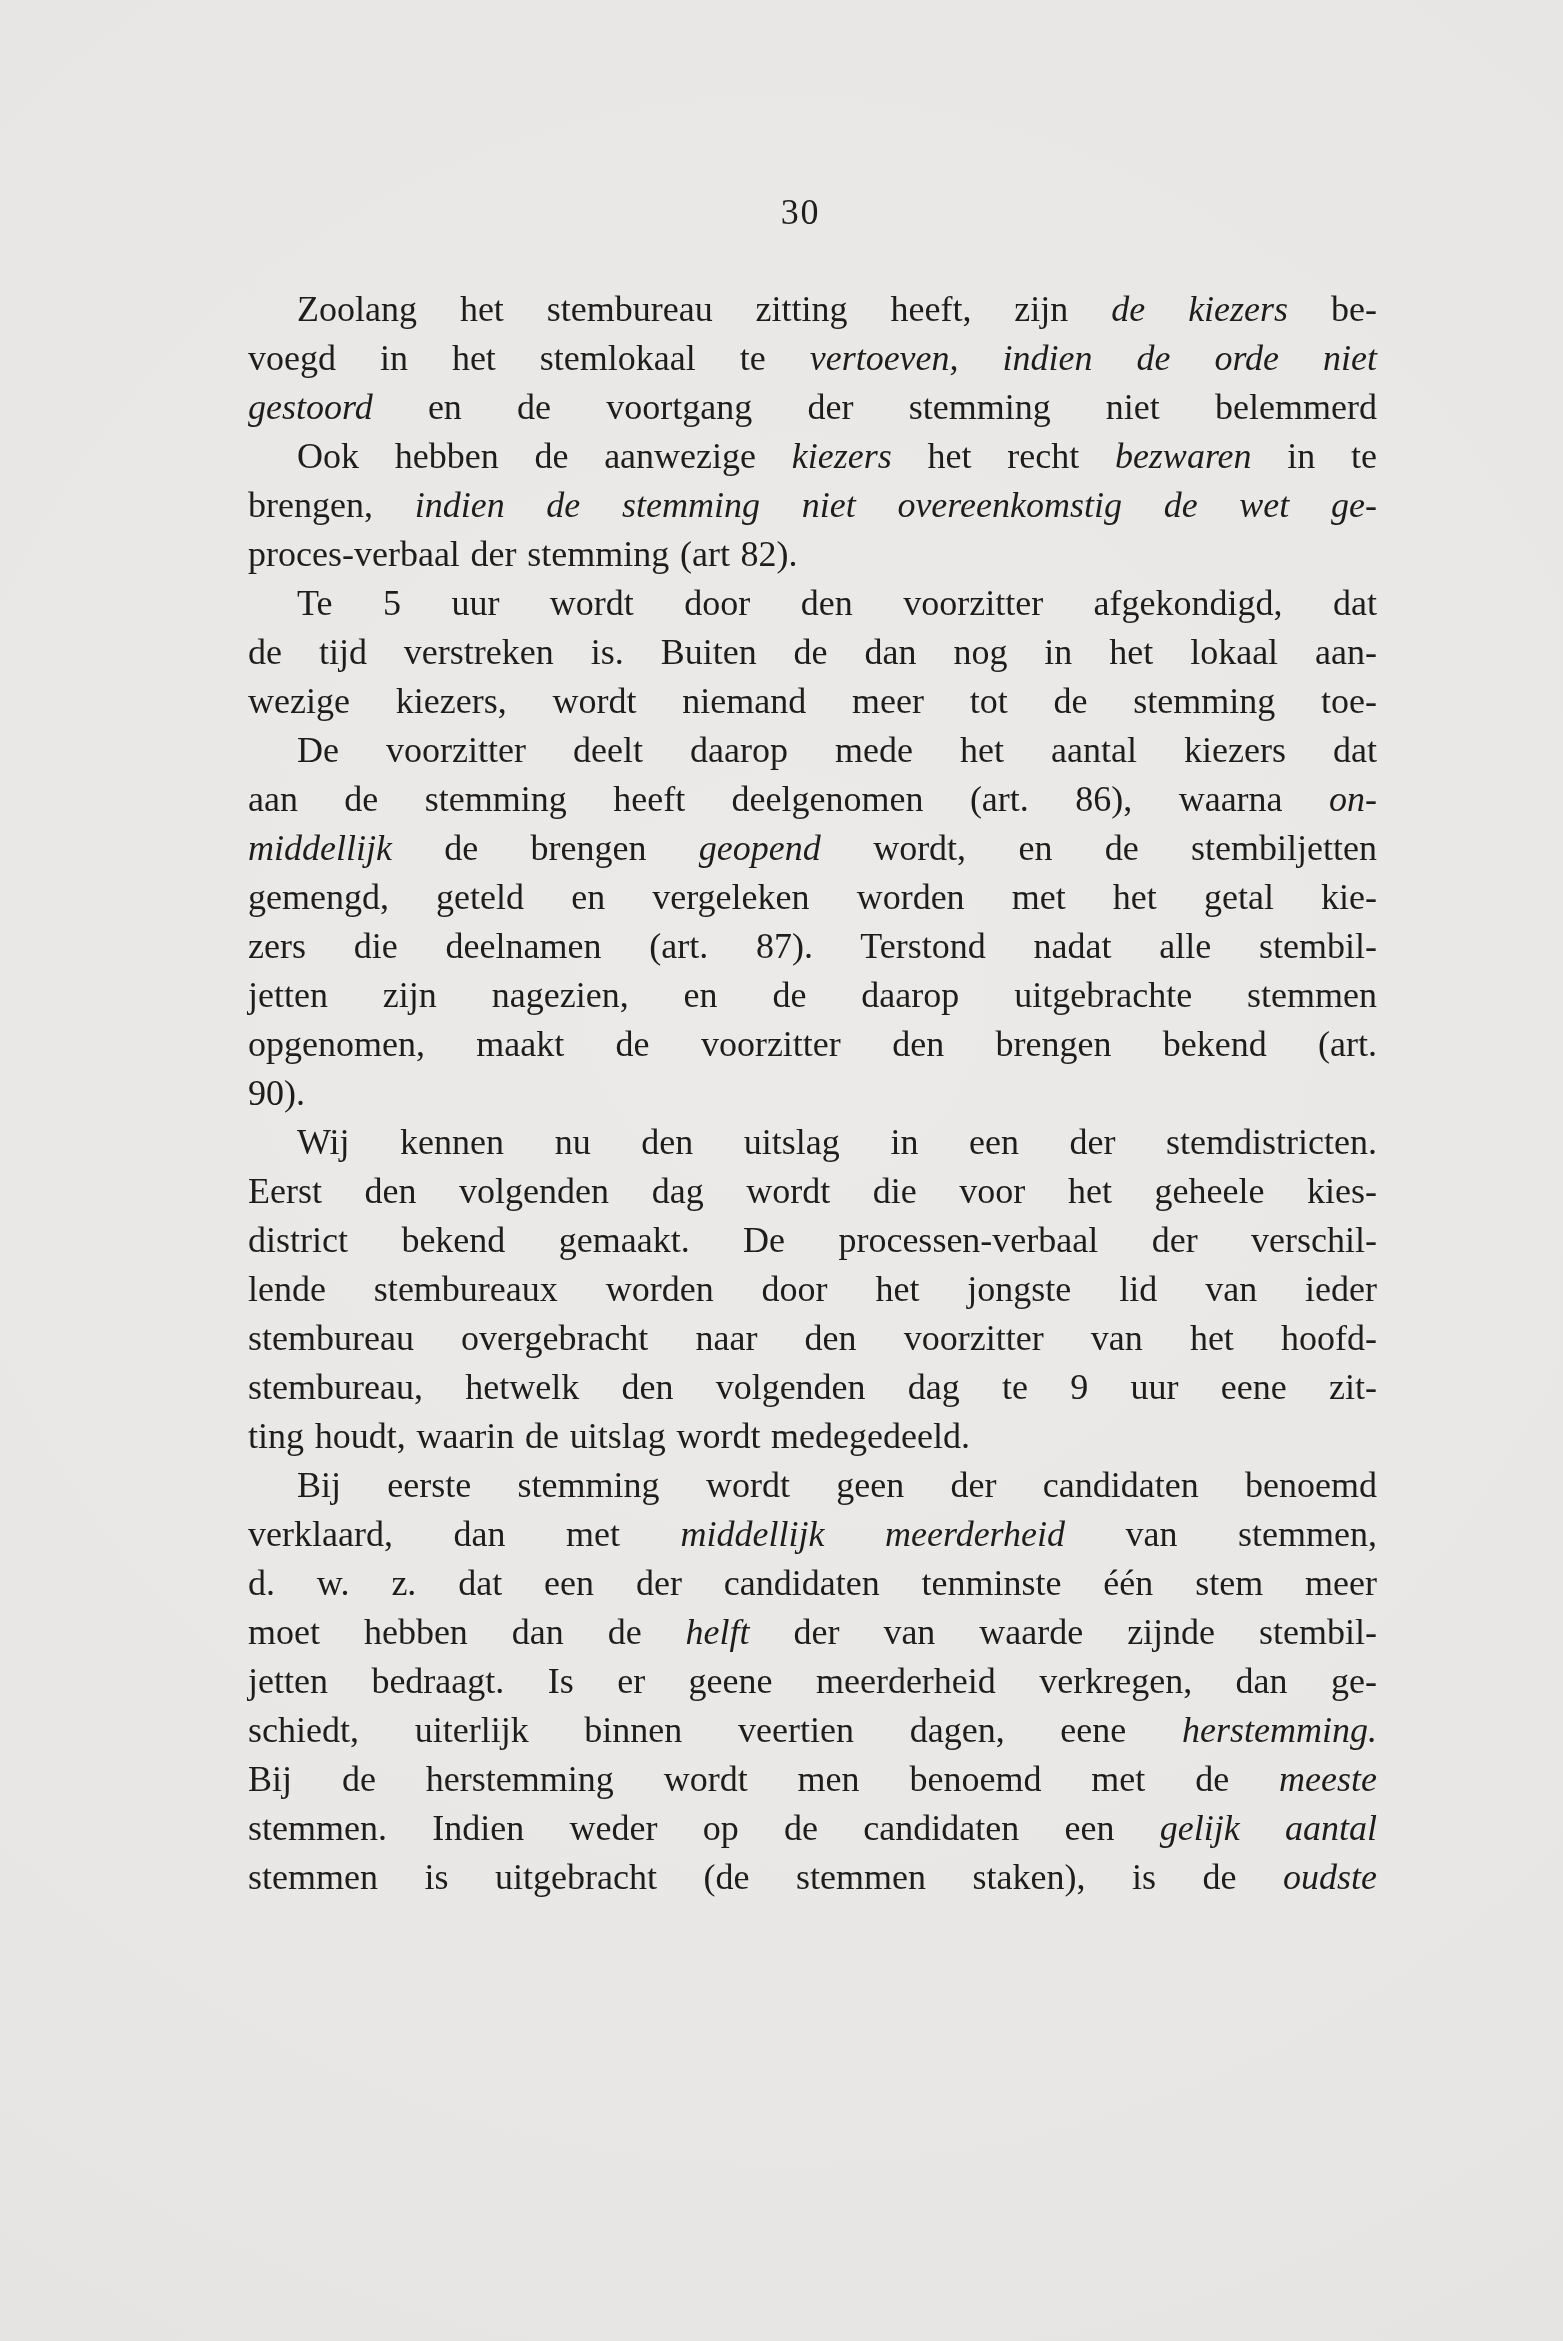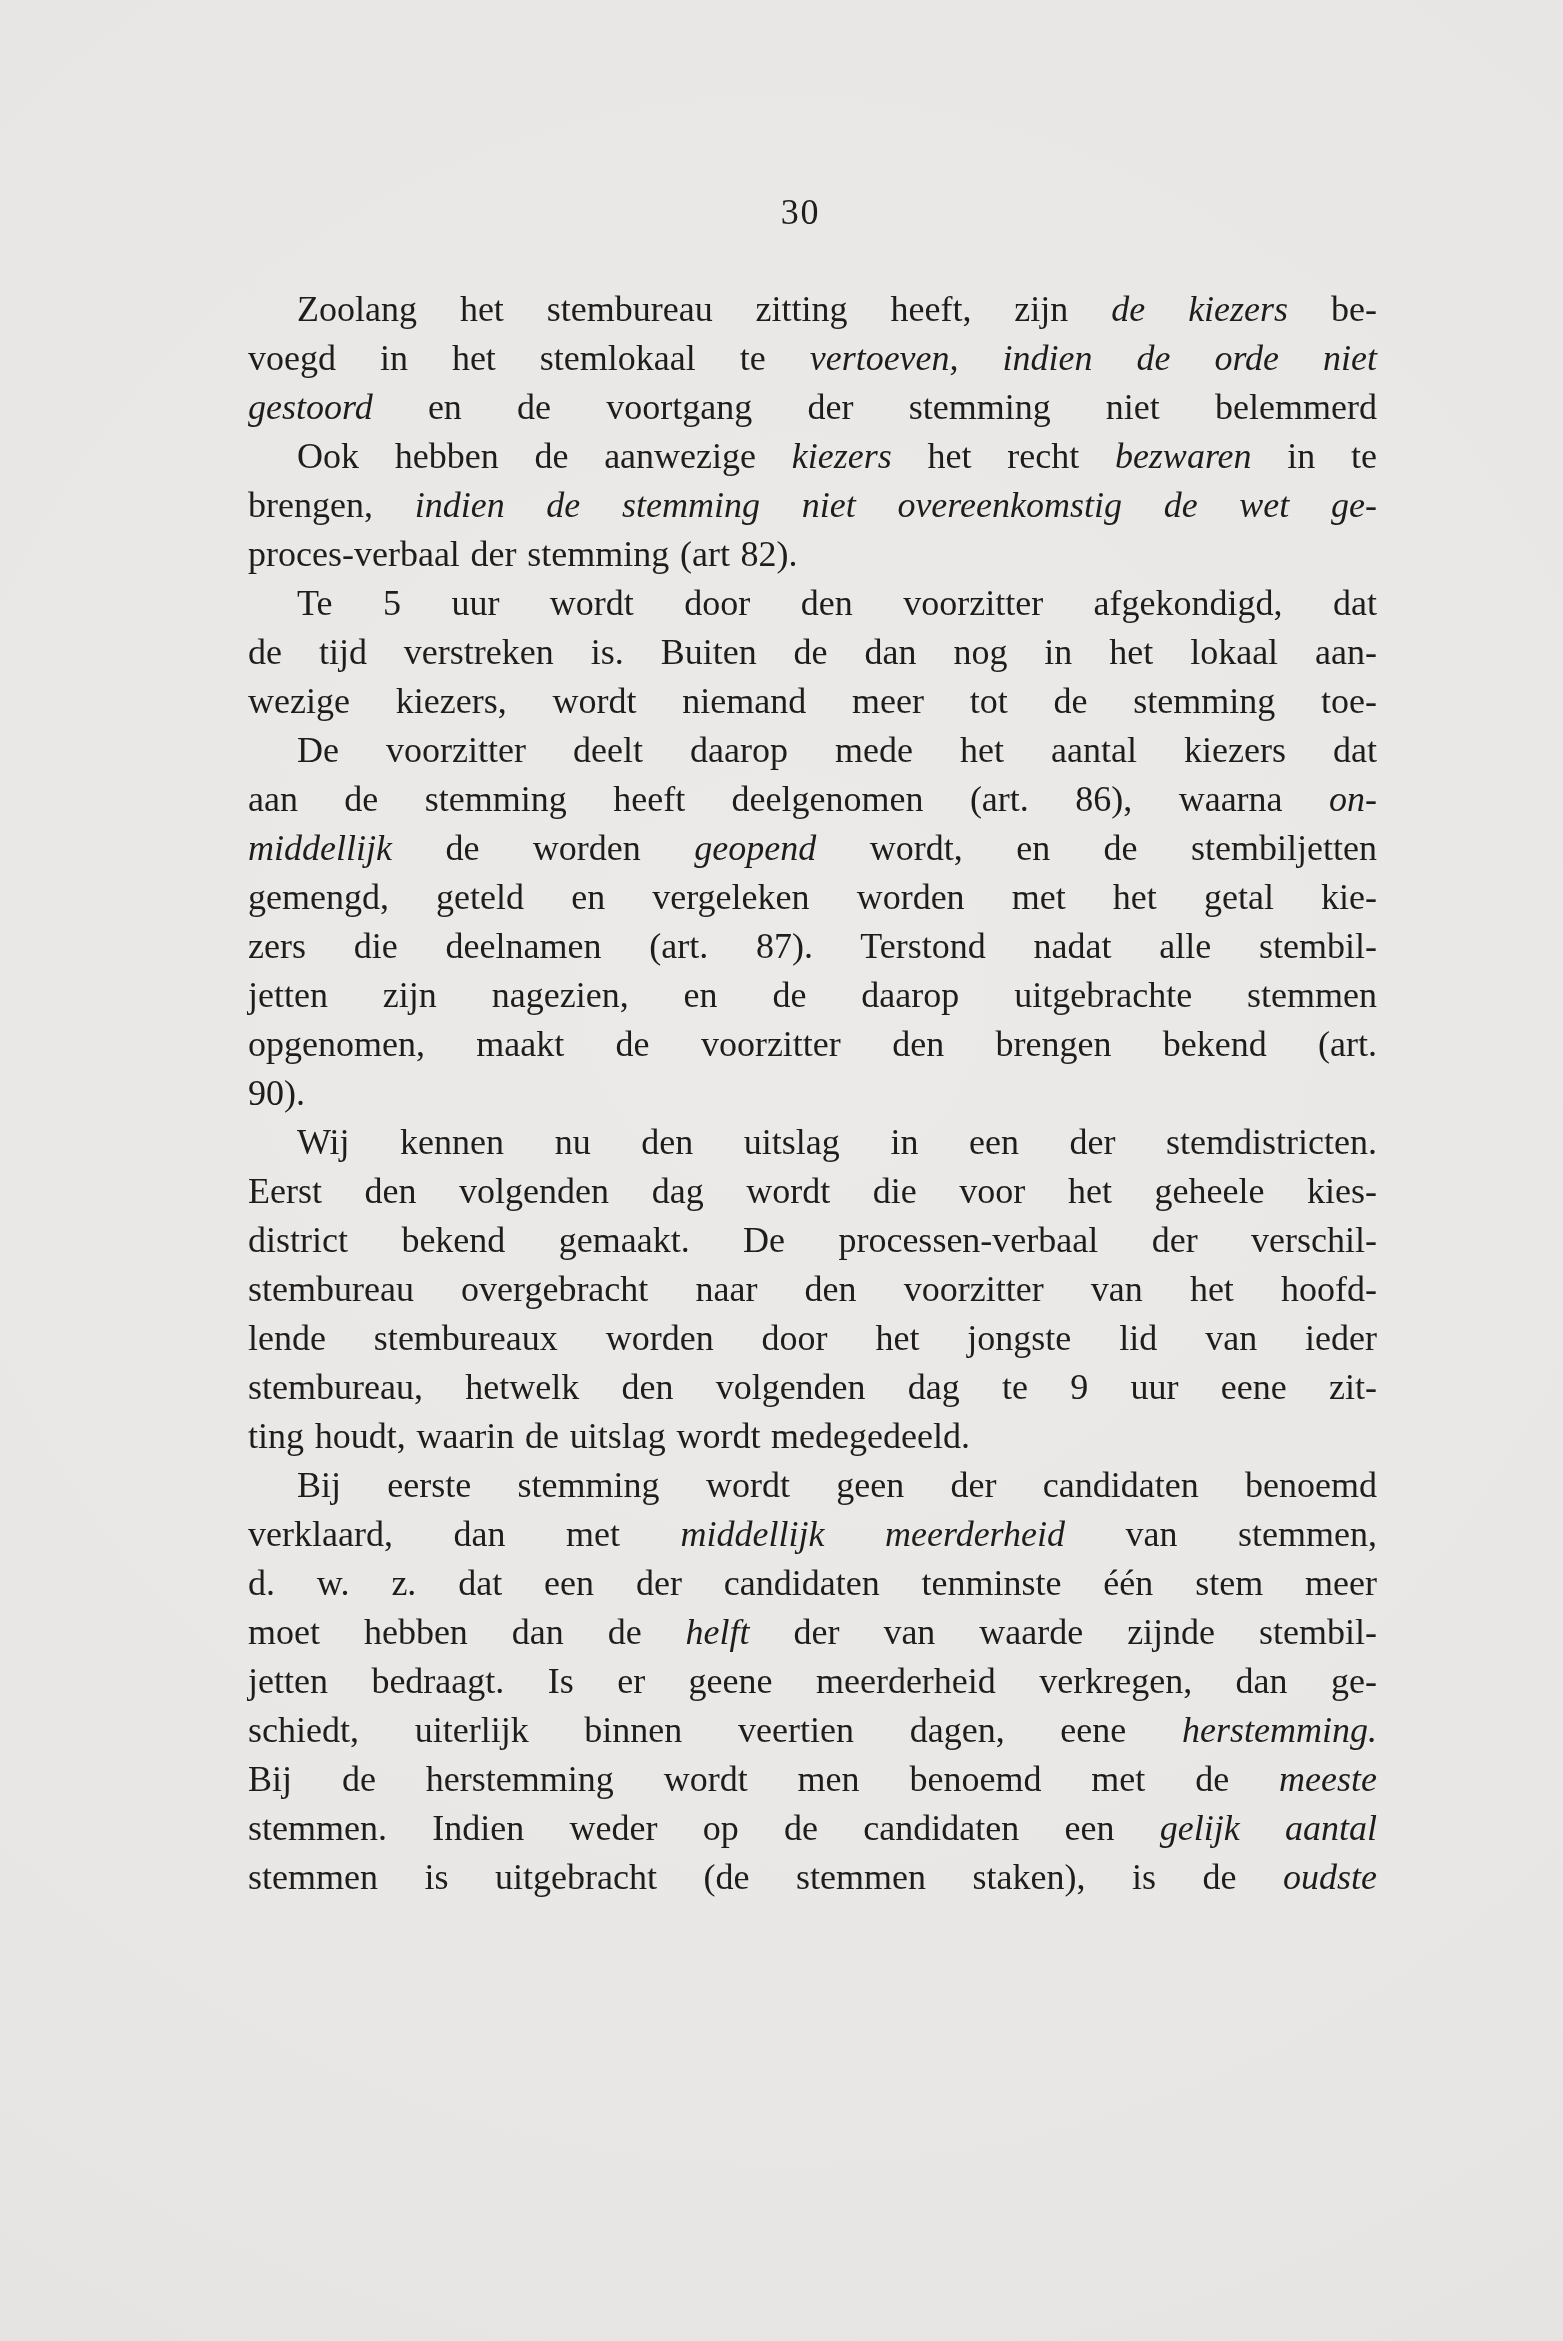--- a/index.html
+++ b/index.html
@@ -68,31 +68,31 @@
       <div class="line"><span>voegd in het stemlokaal te </span><em>vertoeven, indien de orde niet</em></div>
       <div class="line"><em>gestoord</em><span> en de voortgang der stemming niet belemmerd</span></div>
       <div class="line indent"><span>Ook hebben de aanwezige </span><em>kiezers</em><span> het recht </span><em>bezwaren</em><span> in te</span></div>
       <div class="line"><span>brengen, </span><em>indien de stemming niet overeenkomstig de wet ge-</em></div>
       <div class="line left"><span>proces-verbaal der stemming (art 82).</span></div>
       <div class="line indent"><span>Te 5 uur wordt door den voorzitter afgekondigd, dat</span></div>
       <div class="line"><span>de tijd verstreken is. Buiten de dan nog in het lokaal aan-</span></div>
       <div class="line"><span>wezige kiezers, wordt niemand meer tot de stemming toe-</span></div>
       <div class="line indent"><span>De voorzitter deelt daarop mede het aantal kiezers dat</span></div>
       <div class="line"><span>aan de stemming heeft deelgenomen (art. 86), waarna </span><em>on-</em></div>
-      <div class="line"><em>middellijk</em><span> de worden </span><em>geopend</em><span> wordt, en de stembiljetten</span></div>
+      <div class="line"><em>middellijk</em><span> de brengen </span><em>geopend</em><span> wordt, en de stembiljetten</span></div>
       <div class="line"><span>gemengd, geteld en vergeleken worden met het getal kie-</span></div>
       <div class="line"><span>zers die deelnamen (art. 87). Terstond nadat alle stembil-</span></div>
       <div class="line"><span>jetten zijn nagezien, en de daarop uitgebrachte stemmen</span></div>
       <div class="line"><span>opgenomen, maakt de voorzitter den brengen bekend (art.</span></div>
       <div class="line left"><span>90).</span></div>
       <div class="line indent"><span>Wij kennen nu den uitslag in een der stemdistricten.</span></div>
       <div class="line"><span>Eerst den volgenden dag wordt die voor het geheele kies-</span></div>
       <div class="line"><span>district bekend gemaakt. De processen-verbaal der verschil-</span></div>
+      <div class="line"><span>lende stembureaux worden door het jongste lid van ieder</span></div>
       <div class="line"><span>stembureau overgebracht naar den voorzitter van het hoofd-</span></div>
-      <div class="line"><span>lende stembureaux worden door het jongste lid van ieder</span></div>
       <div class="line"><span>stembureau, hetwelk den volgenden dag te 9 uur eene zit-</span></div>
       <div class="line left"><span>ting houdt, waarin de uitslag wordt medegedeeld.</span></div>
       <div class="line indent"><span>Bij eerste stemming wordt geen der candidaten benoemd</span></div>
       <div class="line"><span>verklaard, dan met </span><em>middellijk meerderheid</em><span> van stemmen,</span></div>
       <div class="line"><span>d. w. z. dat een der candidaten tenminste één stem meer</span></div>
       <div class="line"><span>moet hebben dan de </span><em>helft</em><span> der van waarde zijnde stembil-</span></div>
       <div class="line"><span>jetten bedraagt. Is er geene meerderheid verkregen, dan ge-</span></div>
       <div class="line"><span>schiedt, uiterlijk binnen veertien dagen, eene </span><em>herstemming.</em></div>
       <div class="line"><span>Bij de herstemming wordt men benoemd met de </span><em>meeste</em></div>
       <div class="line"><span>stemmen. Indien weder op de candidaten een </span><em>gelijk aantal</em></div>

